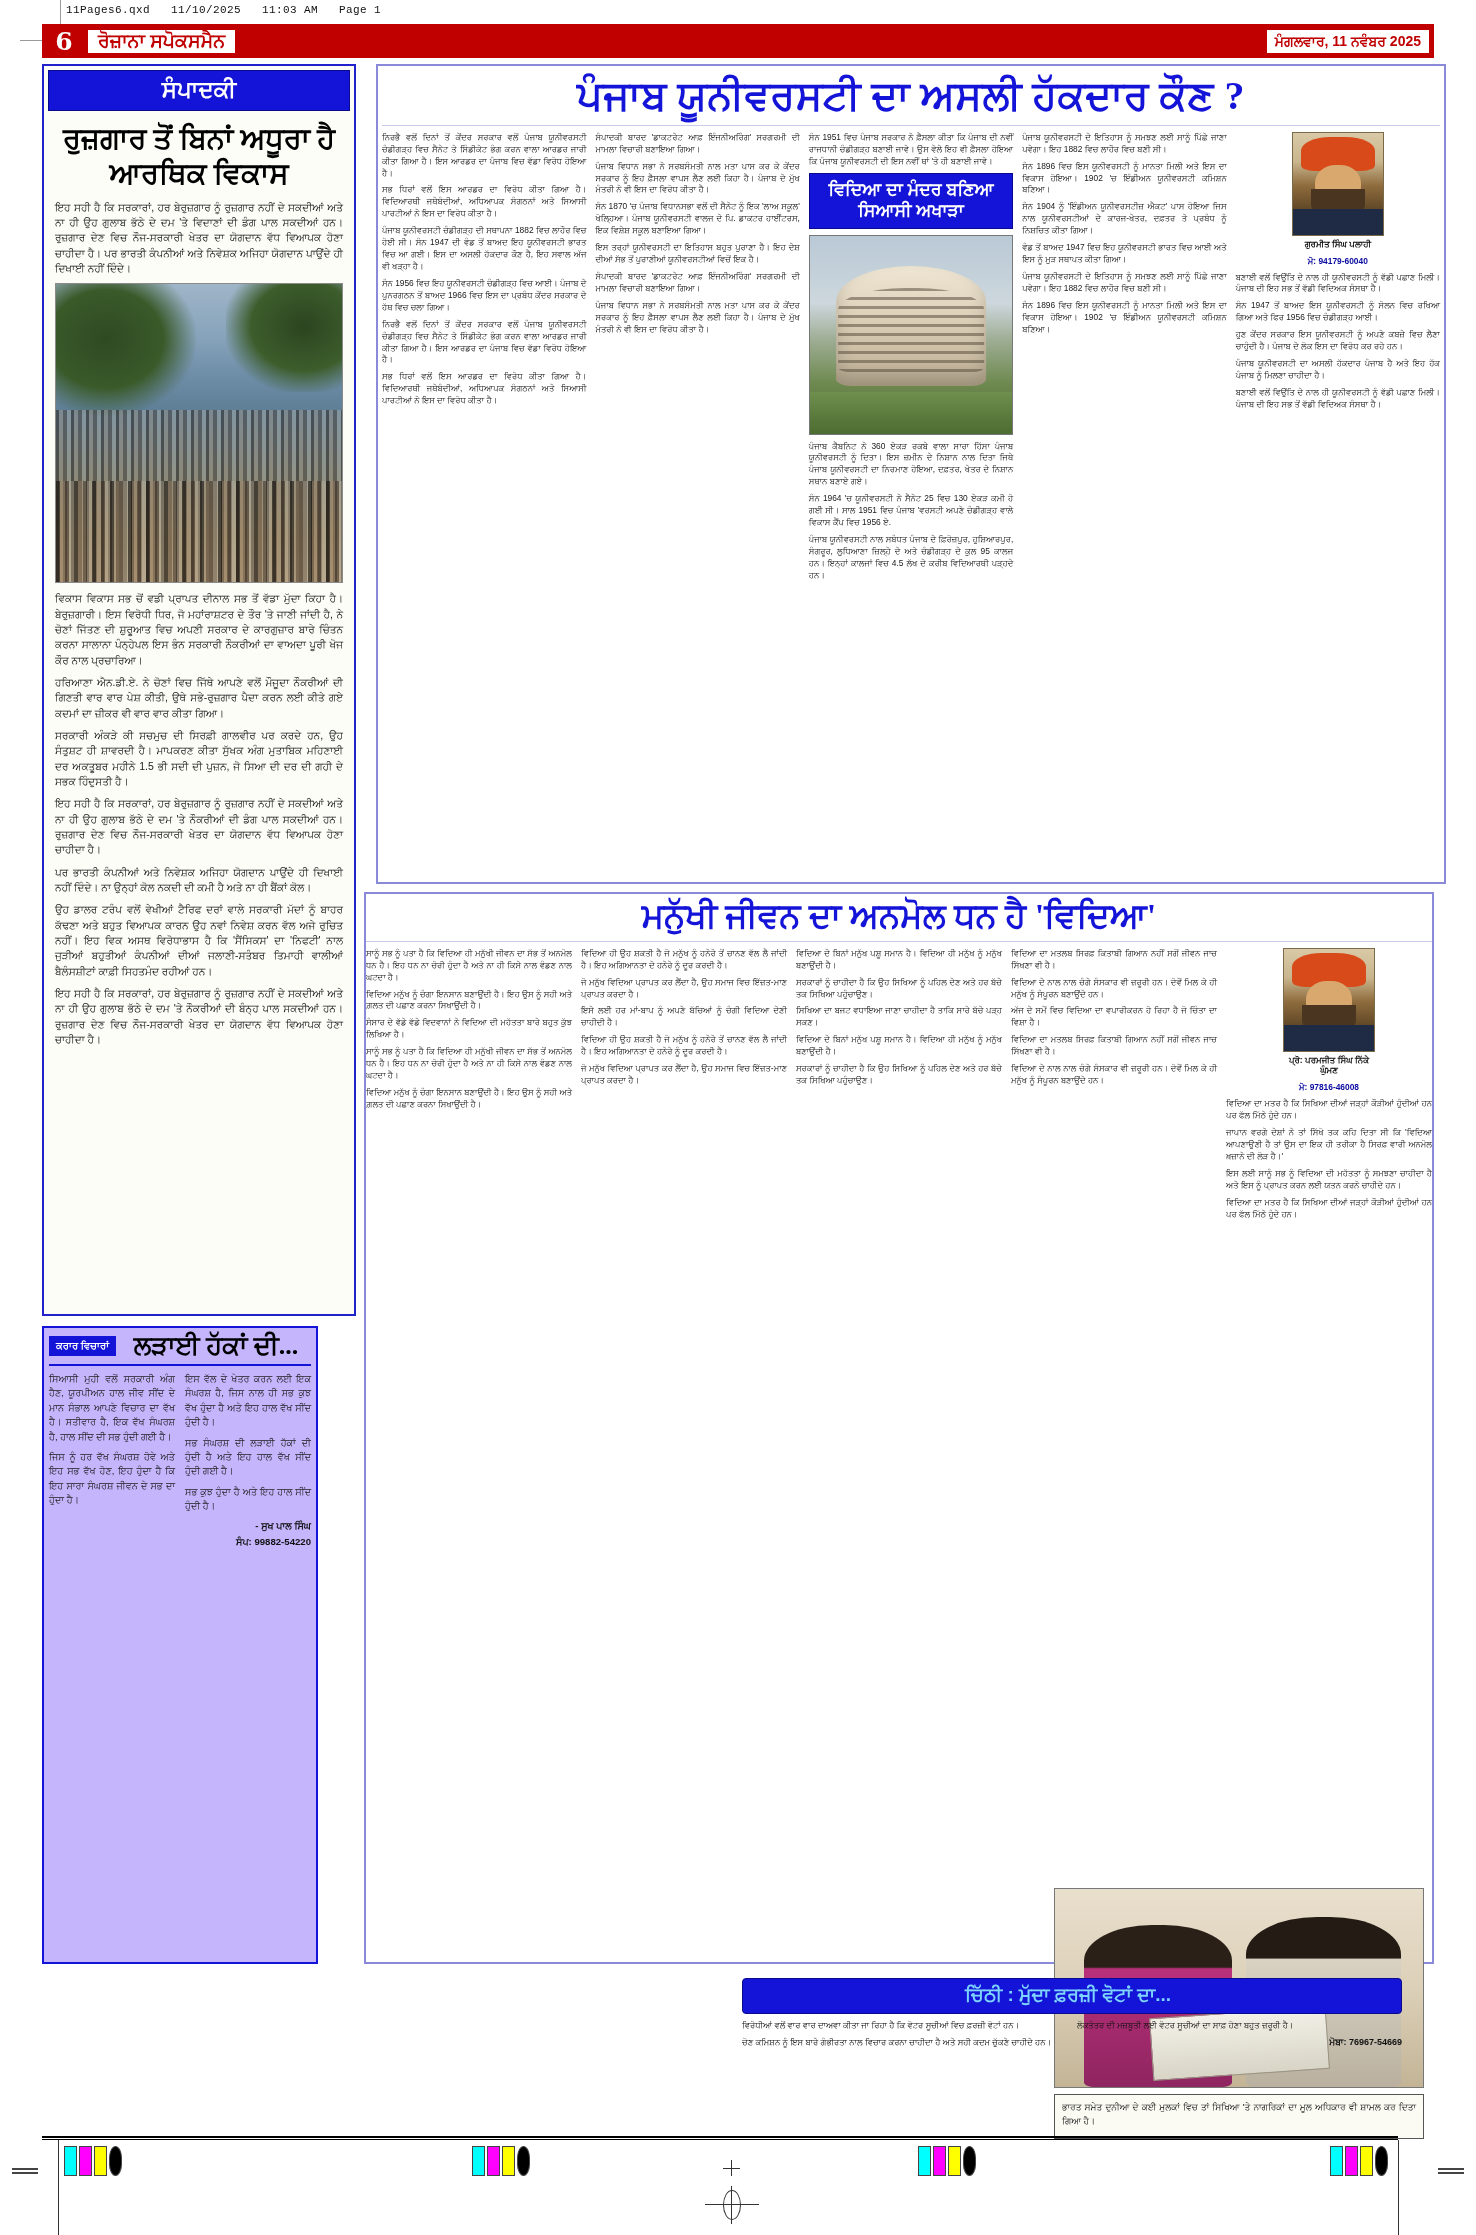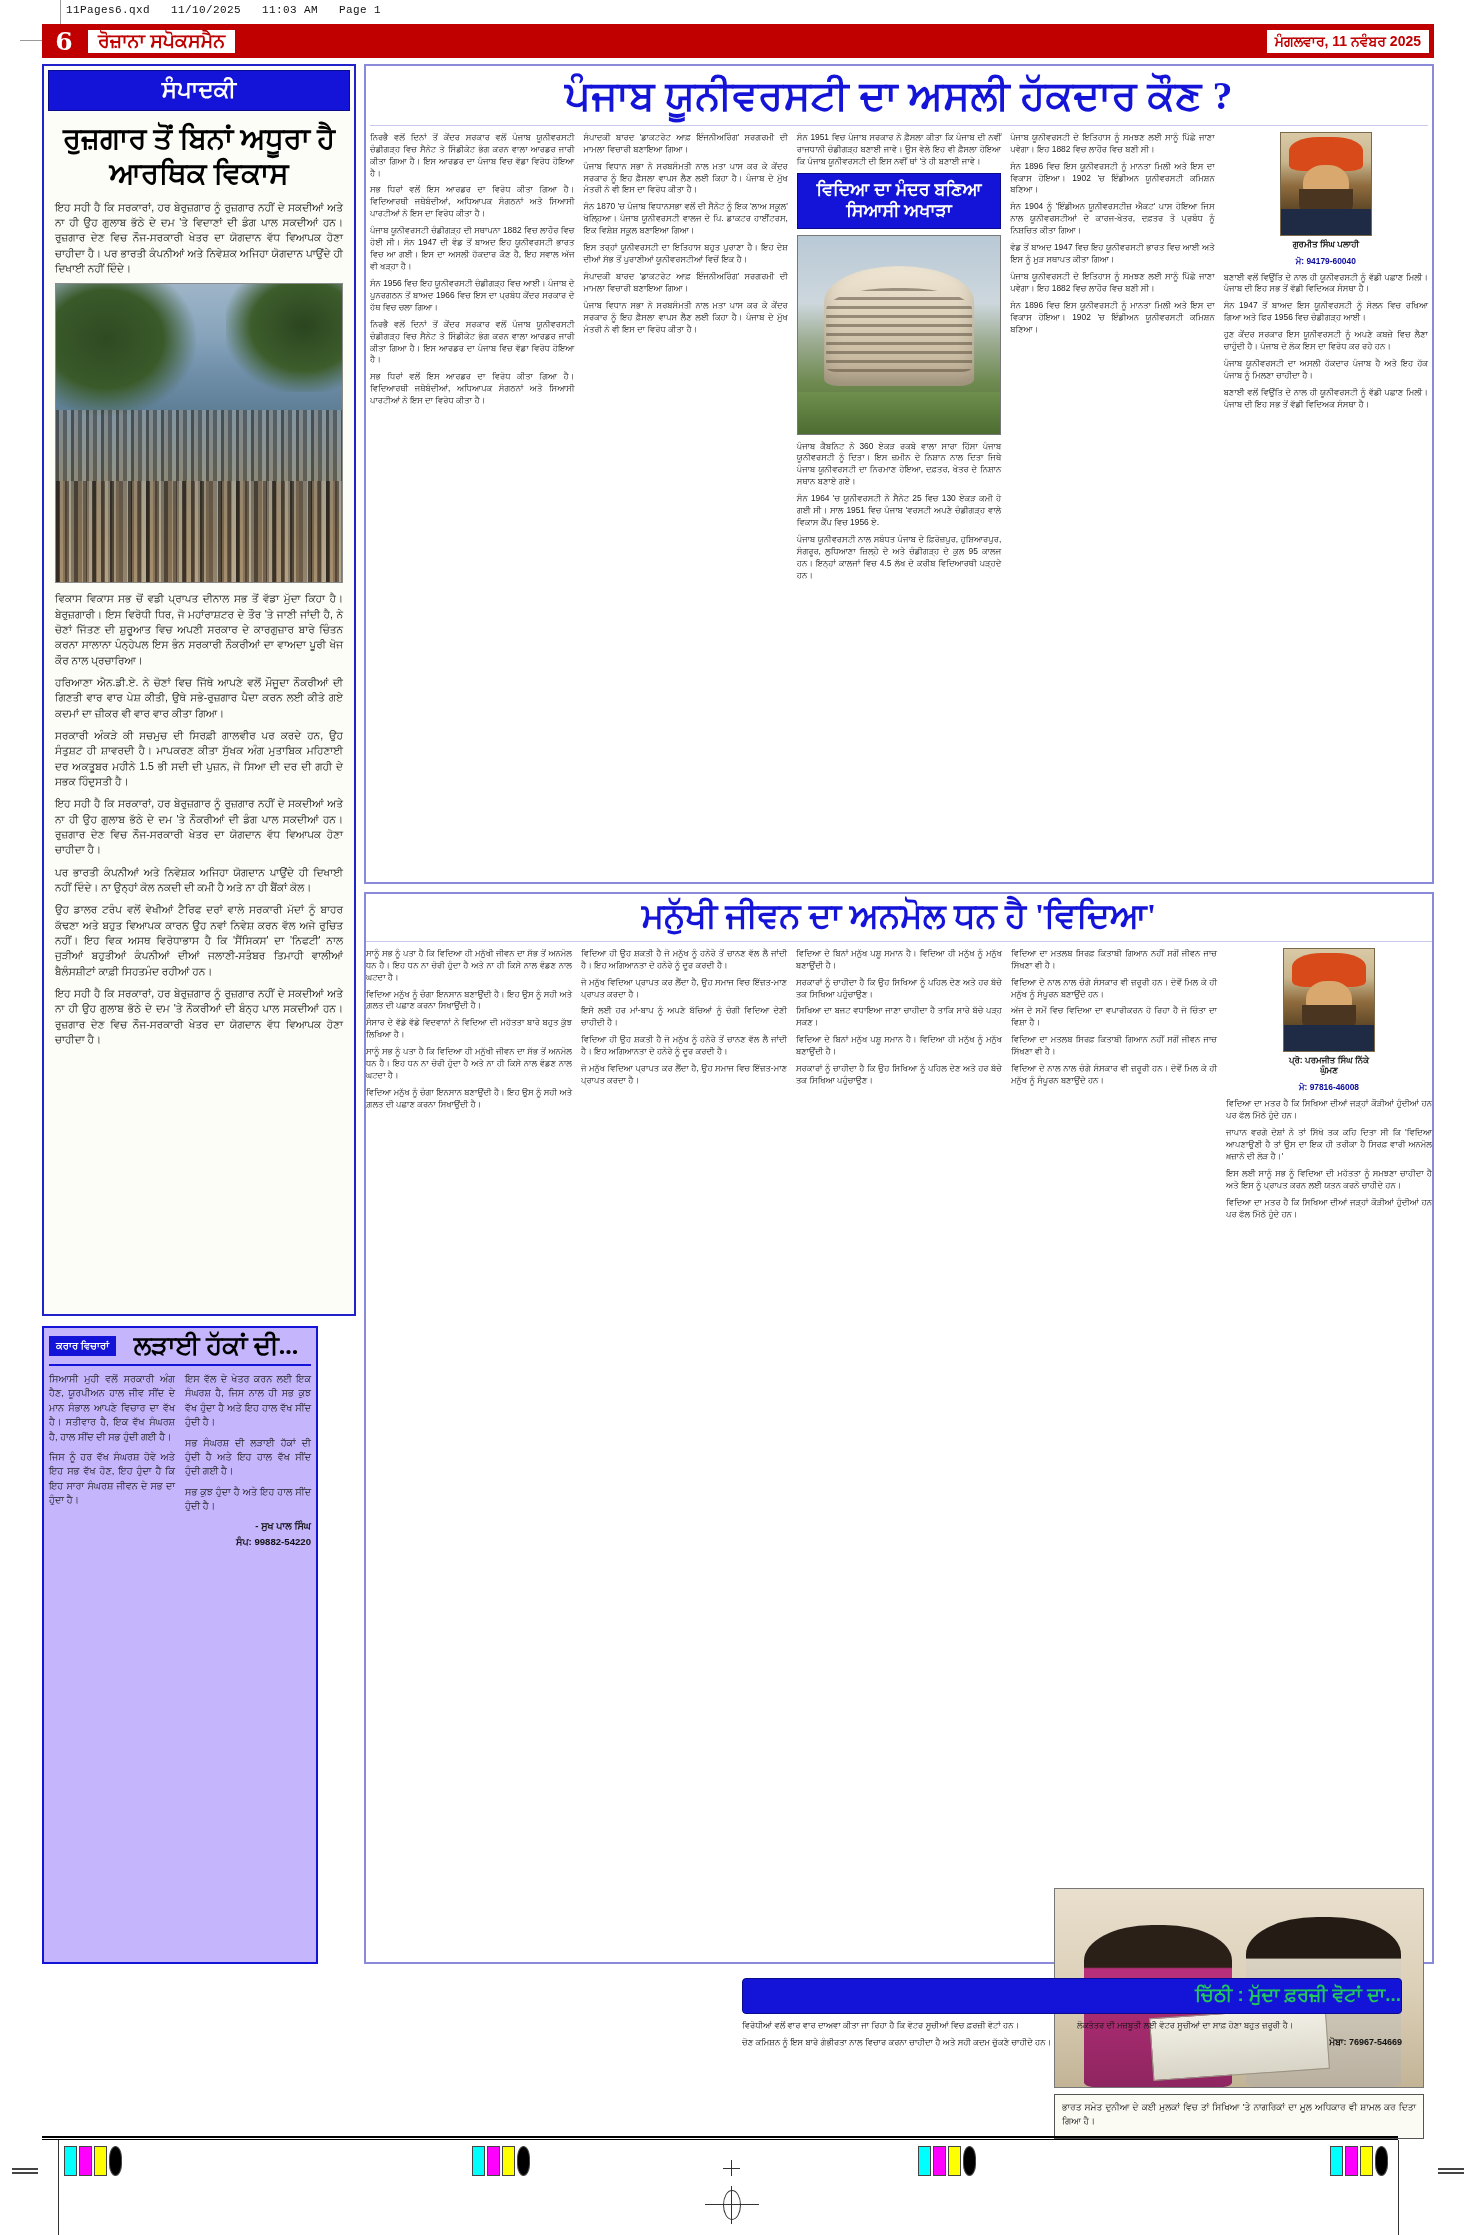--- a/index.html
+++ b/index.html
@@ -139,21 +139,21 @@
   .letters-cols p {
     margin:0 0 6px 0; font-size:9.6px; line-height:1.5;
     text-align:justify; color:#1d1d1d;
   }
   .letters-sign {
     text-align:right; font-size:9.6px; font-weight:bold; margin-top:4px;
   }
 
   
   .col-center {
-    position:absolute; left:322px; top:0; width:1070px; height:820px;
+    position:absolute; left:334px; top:0; width:1070px; height:820px;
     border:2px solid #8a8ad8; background:#ffffff; padding:4px;
   }
   .feat-head {
     text-align:center; color:#1414d8; font-weight:bold;
     font-size:40px; letter-spacing:.5px; line-height:1.12;
     font-family:"Liberation Serif", serif;
     padding:4px 2px 6px 2px;
     border-bottom:1px solid #c9c9ec;
   }
   .feat-grid {
@@ -260,22 +260,22 @@
     border:1px solid #9a9484;
     transform:rotate(-4deg);
   }
   .quote-box {
     border:1px solid #555; padding:6px 7px; margin:6px 0;
     background:#fbfbf4;
   }
   .quote-box p { margin:0 0 4px 0; font-size:9px; line-height:1.5; text-align:justify; }
 
   .letter-banner {
-    background:#1414d8; color:#22c55e; text-align:right;
-    font-weight:bold; font-size:19px; padding:5px 0 7px 4px;
+    background:#1414d8; color:#7dd3fc; text-align:center;
+    font-weight:bold; font-size:19px; padding:5px 12px 7px 4px;
     margin:6px 0; border:1px solid #0a0a8c;
     border-radius:4px;
   }
   .sign-right { text-align:right; font-size:9px; font-weight:bold; margin-top:4px; }
 
   
   .regbar {
     position:absolute; left:42px; top:2136px; width:1356px; height:4px;
     border-top:2px solid #000; border-bottom:1px solid #000;
   }

